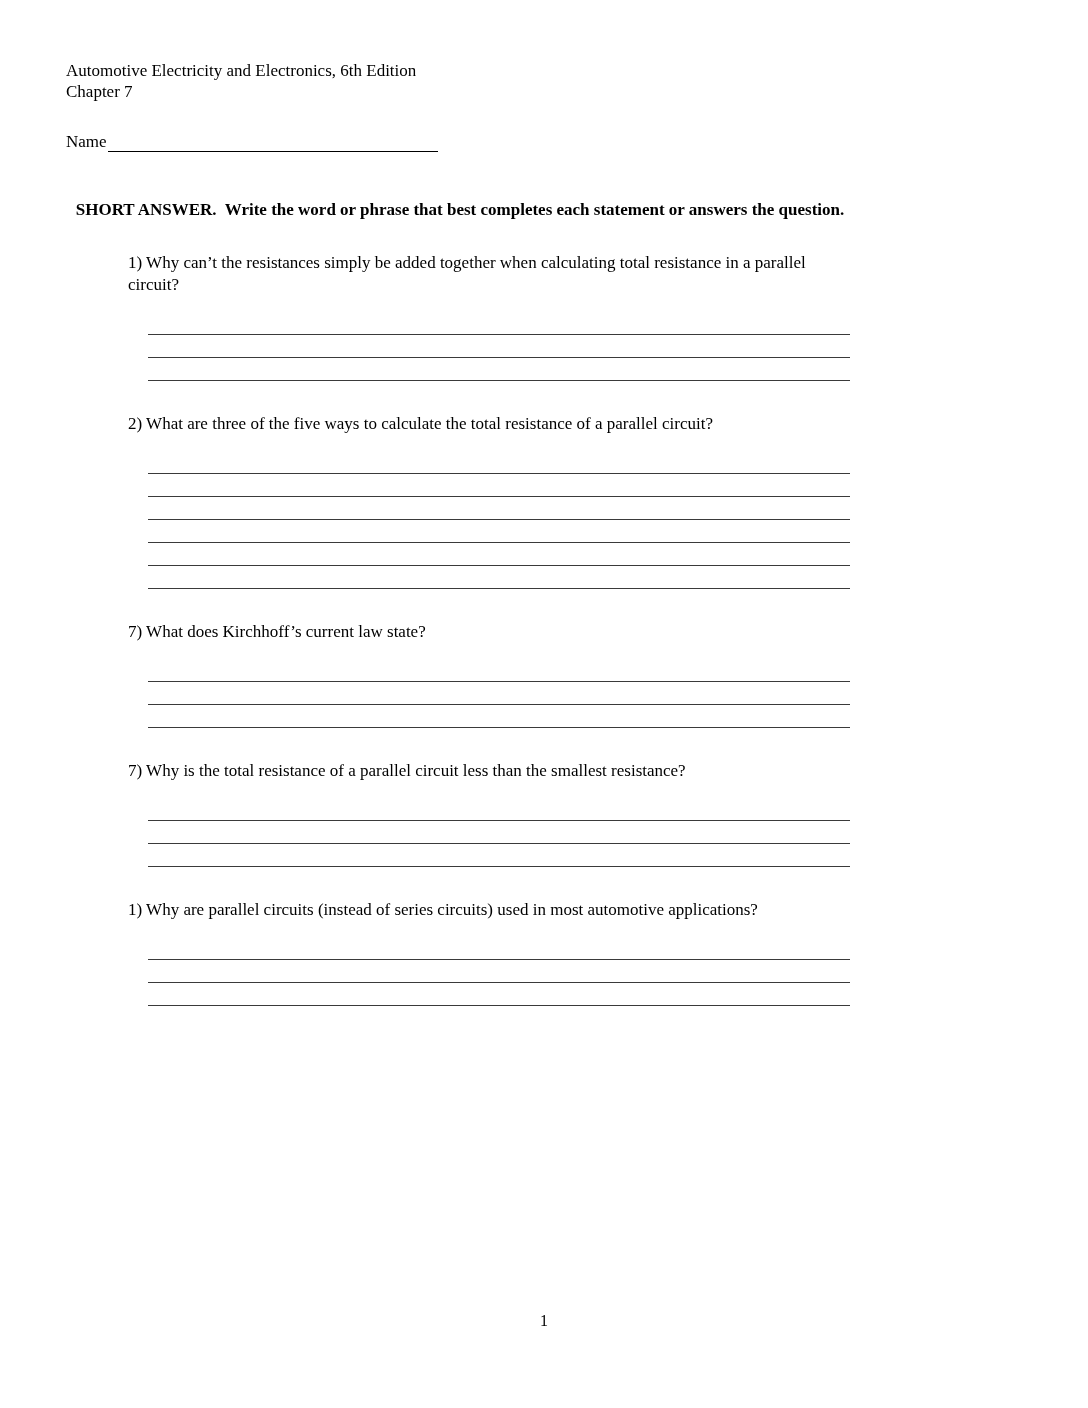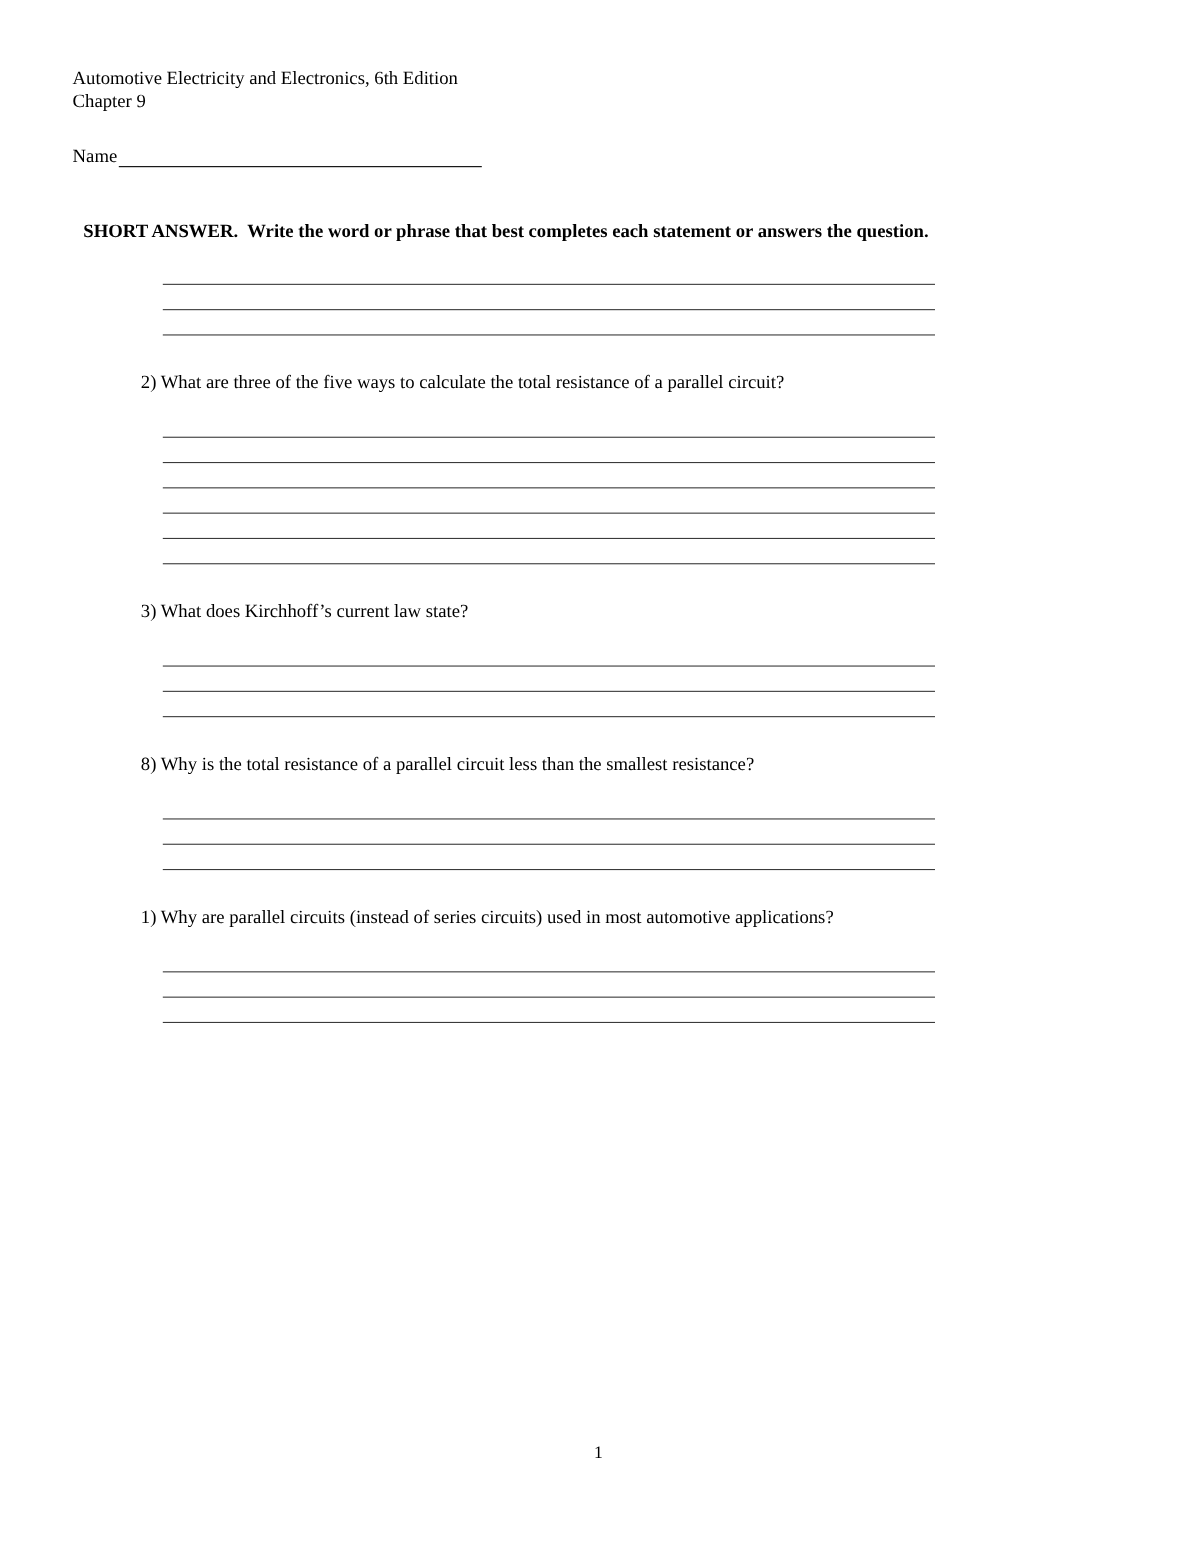--- a/index.html
+++ b/index.html
@@ -67,59 +67,60 @@
     font-size: 16px;
   }
 </style>
 </head>
 <body>
 
 <div class="page">
 
   <div class="header">
     <div class="header-line">Automotive Electricity and Electronics, 6th Edition</div>
-    <div class="header-line">Chapter 9</div>
+    <div class="header-line">Chapter 7</div>
   </div>
 
   <div class="name-row">
     <span>Name</span>
       <span class="name-line"></span>
   </div>
 
   <p class="instructions">SHORT ANSWER.  Write the word or phrase that best completes each statement or answers the question.</p>
 
   <div class="questions">
       <div class="question-block">
+        <p class="question-text">1) Why can’t the resistances simply be added together when calculating total resistance in a parallel circuit?</p>
         <div class="answer-lines">
           <div class="answer-line"></div>
           <div class="answer-line"></div>
           <div class="answer-line"></div>
         </div>
       </div>
       <div class="question-block">
         <p class="question-text">2) What are three of the five ways to calculate the total resistance of a parallel circuit?</p>
         <div class="answer-lines">
           <div class="answer-line"></div>
           <div class="answer-line"></div>
           <div class="answer-line"></div>
           <div class="answer-line"></div>
           <div class="answer-line"></div>
           <div class="answer-line"></div>
         </div>
       </div>
       <div class="question-block">
-        <p class="question-text">3) What does Kirchhoff’s current law state?</p>
+        <p class="question-text">7) What does Kirchhoff’s current law state?</p>
         <div class="answer-lines">
           <div class="answer-line"></div>
           <div class="answer-line"></div>
           <div class="answer-line"></div>
         </div>
       </div>
       <div class="question-block">
-        <p class="question-text">8) Why is the total resistance of a parallel circuit less than the smallest resistance?</p>
+        <p class="question-text">7) Why is the total resistance of a parallel circuit less than the smallest resistance?</p>
         <div class="answer-lines">
           <div class="answer-line"></div>
           <div class="answer-line"></div>
           <div class="answer-line"></div>
         </div>
       </div>
       <div class="question-block">
         <p class="question-text">1) Why are parallel circuits (instead of series circuits) used in most automotive applications?</p>
         <div class="answer-lines">
           <div class="answer-line"></div>

